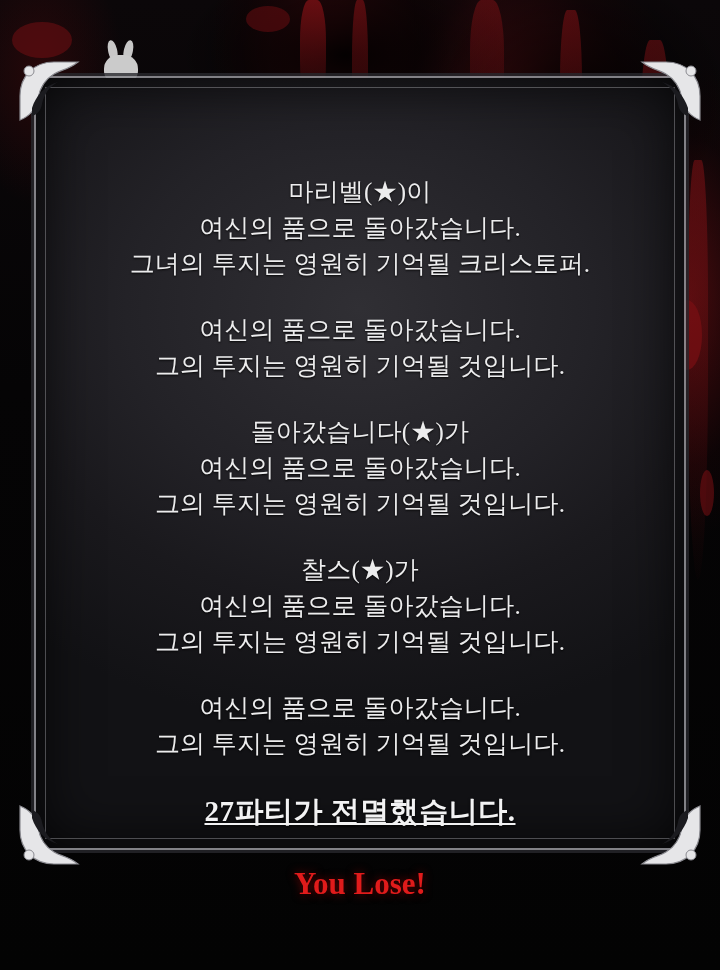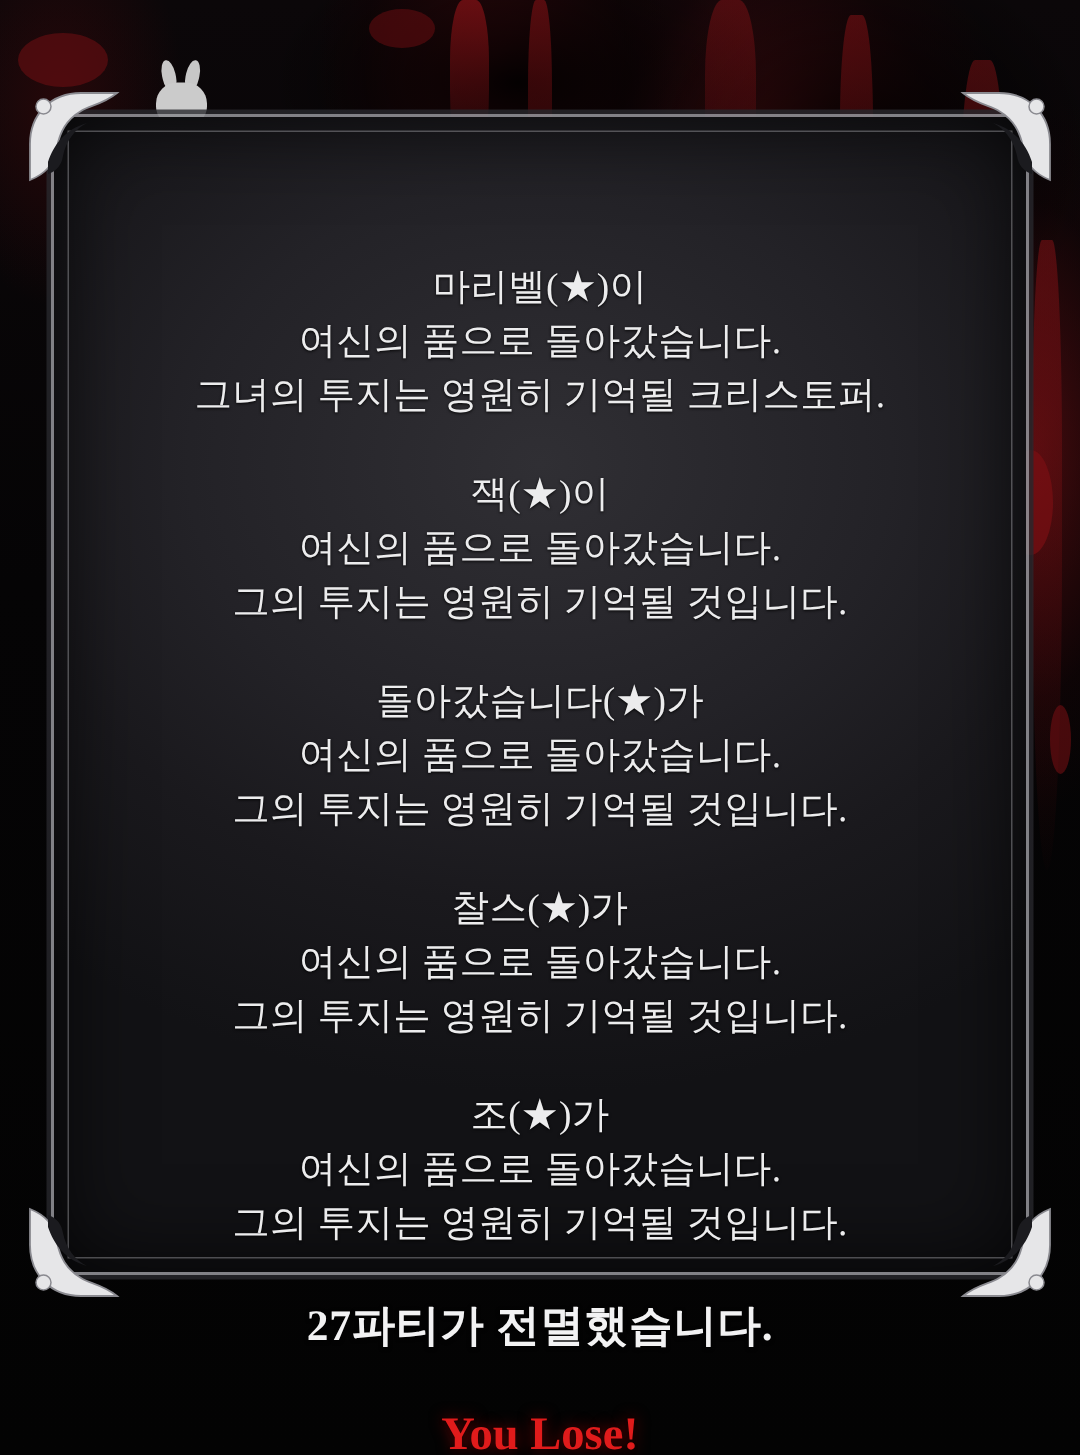--- a/index.html
+++ b/index.html
@@ -93,20 +93,21 @@
     color: #ececed;
     text-shadow: 0 1px 2px rgba(0,0,0,0.9);
   }
   .summary {
     margin-top: 22px;
     font-size: 29px;
     font-weight: bold;
     color: #f2f2f3;
     letter-spacing: 0.5px;
     text-shadow: 0 1px 3px rgba(0,0,0,0.95);
+    text-decoration: underline;
   }
   .result {
     margin-top: 34px;
     font-size: 31px;
     font-weight: bold;
     color: #e01b1b;
     text-shadow: 0 0 10px rgba(190,10,10,0.55), 0 1px 2px rgba(0,0,0,0.9);
   }
 
   
@@ -226,39 +227,37 @@
 
     <div class="content">
 
       <div class="death-block">
         <div class="death-line">마리벨(★)이</div>
         <div class="death-line">여신의 품으로 돌아갔습니다.</div>
         <div class="death-line">그녀의 투지는 영원히 기억될 크리스토퍼.</div>
       </div>
 
       <div class="death-block">
-        <div class="death-line">잭(★)이</div>
         <div class="death-line">여신의 품으로 돌아갔습니다.</div>
         <div class="death-line">그의 투지는 영원히 기억될 것입니다.</div>
       </div>
 
       <div class="death-block">
         <div class="death-line">돌아갔습니다(★)가</div>
         <div class="death-line">여신의 품으로 돌아갔습니다.</div>
         <div class="death-line">그의 투지는 영원히 기억될 것입니다.</div>
       </div>
 
       <div class="death-block">
         <div class="death-line">찰스(★)가</div>
         <div class="death-line">여신의 품으로 돌아갔습니다.</div>
         <div class="death-line">그의 투지는 영원히 기억될 것입니다.</div>
       </div>
 
       <div class="death-block">
-        <div class="death-line">조(★)가</div>
         <div class="death-line">여신의 품으로 돌아갔습니다.</div>
         <div class="death-line">그의 투지는 영원히 기억될 것입니다.</div>
       </div>
 
       <div class="summary">27파티가 전멸했습니다.</div>
       <div class="result">You Lose!</div>
 
     </div>
   </div>
 </div>

